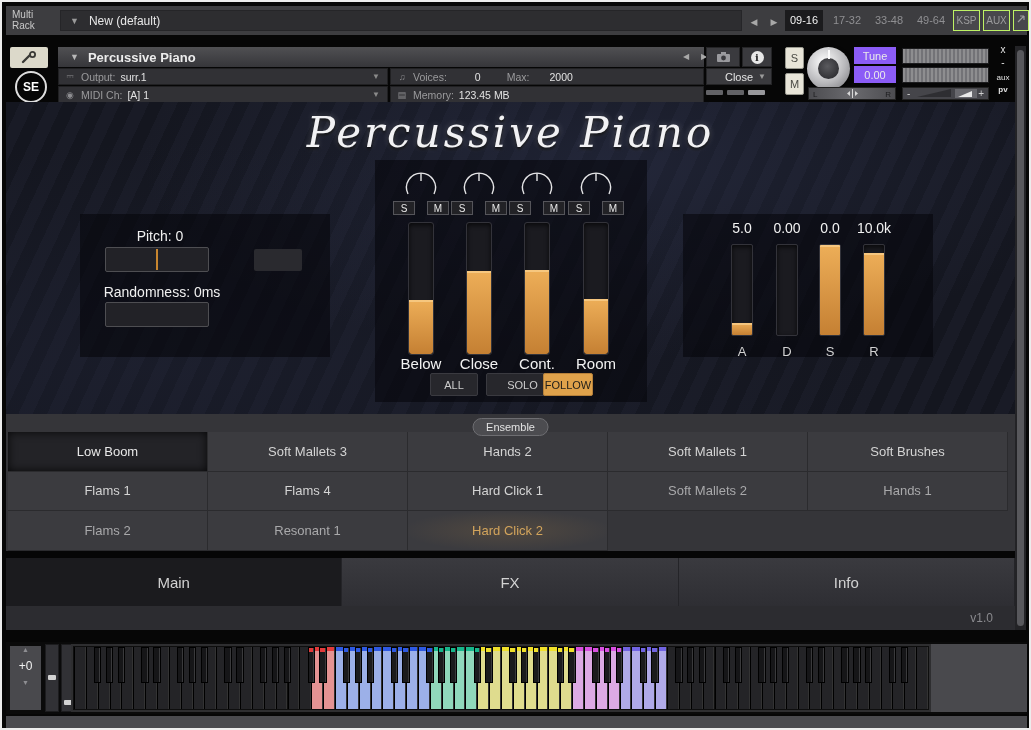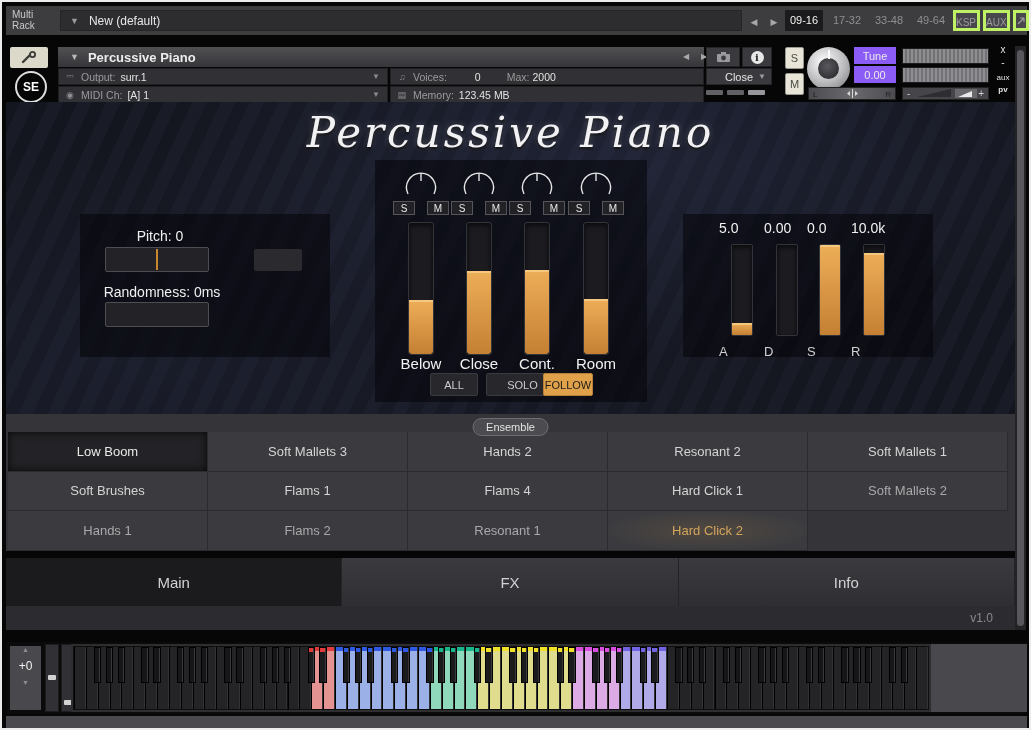--- a/index.html
+++ b/index.html
@@ -9,22 +9,22 @@
 
   
   .topbar { position:absolute; left:4px; top:4px; width:1021px; height:29px; background:#3d3d40; }
   .rack-label { position:absolute; left:6px; top:3px; font-size:10px; line-height:11px; color:#c9c9c9; }
   .preset-dd { position:absolute; left:54px; top:4px; width:682px; height:21px; background:#2d2d30;
                border:1px solid #252528; display:flex; align-items:center; color:#e8e8e8; font-size:12px; }
   .preset-dd .dd-arrow { color:#9a9a9a; font-size:9px; margin:0 10px 0 9px; }
   .nav-arrow { position:absolute; top:9px; width:16px; height:14px; color:#a8a8a8; font-size:9px; text-align:center; line-height:14px; }
   .page-tab { position:absolute; top:4px; height:21px; line-height:21px; font-size:11px; color:#8f8f92; text-align:center; }
   .page-tab.active { background:#1b1b1d; color:#f2f2f2; }
-  .sq-btn { position:absolute; top:4px; height:21px; background:#48484c; border:3px solid #bef264;
-            color:#9c9c9e; font-size:10px; line-height:19px; }
+  .sq-btn { position:absolute; top:4px; height:21px; background:#48484c; border:1px solid #bef264;
+            color:#9c9c9e; font-size:10px; text-align:center; line-height:19px; }
 
   
   .wrench-btn { position:absolute; left:8px; top:45px; width:38px; height:21px; background:#dcd9ca; border-radius:2px;
                 display:flex; align-items:center; justify-content:center; }
   .se-logo { position:absolute; left:13px; top:69px; width:32px; height:32px; border:2px solid #dedede; border-radius:50%;
              color:#fff; font-size:12px; font-weight:bold; display:flex; align-items:center; justify-content:center; }
   .hdr-bar { position:absolute; left:56px; top:45px; width:646px; height:20px;
              background:linear-gradient(#505053,#36363a); display:flex; align-items:center; }
   .hdr-bar .dd-arrow { color:#b8b8b8; font-size:9px; margin:0 9px 0 12px; }
   .hdr-name { color:#ececec; font-size:13px; font-weight:bold; }
@@ -90,21 +90,21 @@
   .fader { position:relative; width:26px; height:133px; margin:7px auto 0; background:#1b1b20;
            border:1px solid #33333a; border-radius:3px; overflow:hidden;
            box-shadow:inset 0 2px 5px rgba(0,0,0,0.7); }
   .fader-fill { position:absolute; left:0; right:0; bottom:0; border-radius:0 0 3px 3px;
            background:linear-gradient(#edae58, #c58033); box-shadow:inset 0 2px 0 rgba(255,220,160,0.55); }
   .ch-label { text-align:center; color:#f2f2f2; font-size:15px; margin-top:0; }
   .mix-btn { position:absolute; top:213px; height:23px; background:#27272c; border:1px solid #3a3a40;
              color:#cccccc; font-size:11px; display:flex; align-items:center; justify-content:center; border-radius:2px; }
   .mix-btn.follow { background:#dfa24b; color:#23201a; border-color:#b5803a; }
 
-  .adsr-col { position:absolute; width:46px; }
+  .adsr-col { position:absolute; width:46px; text-align:center; }
   .adsr-val { color:#f2f2f2; font-size:14px; height:18px; }
   .adsr-bar { position:relative; width:22px; height:92px; margin:6px auto 0; background:#1b1b20;
               border:1px solid #33333a; border-radius:2px; overflow:hidden; box-shadow:inset 0 2px 5px rgba(0,0,0,0.7); }
   .adsr-fill { position:absolute; left:0; right:0; bottom:0;
               background:linear-gradient(#edae58, #c58033); box-shadow:inset 0 2px 0 rgba(255,220,160,0.55); }
   .adsr-letter { color:#d2d2d2; font-size:13px; margin-top:8px; }
 
   
   .art-section { position:absolute; left:4px; top:412px; width:1009px; height:137px; background:#353539; }
   .ens-pill { position:absolute; left:50%; top:4px; transform:translateX(-50%); padding:2px 13px;
@@ -208,21 +208,21 @@
     <span class="icon-sm">⎓</span>
     <span class="lbl">Output:</span>
     <span class="val">surr.1</span>
     <span class="dd-arrow">▼</span>
   </div>
   <div class="hdr-row" style="left:388px;top:66px;width:314px;">
     <span class="icon-sm">♫</span>
     <span class="lbl">Voices:</span>
     <span class="val" style="margin-left:28px;">0</span>
     <span class="lbl" style="margin-left:26px;">Max:</span>
-    <span class="val" style="margin-left:3px;">2000</span>
+    <span class="val" style="margin-left:20px;">2000</span>
   </div>
   <div class="hdr-row" style="left:56px;top:84px;width:330px;">
     <span class="icon-sm">◉</span>
     <span class="lbl">MIDI Ch:</span>
     <span class="val">[A] 1</span>
     <span class="dd-arrow">▼</span>
   </div>
   <div class="hdr-row" style="left:388px;top:84px;width:314px;">
     <span class="icon-sm">▤</span>
     <span class="lbl">Memory:</span>
@@ -381,21 +381,20 @@
         <div class="adsr-letter">R</div>
       </div>
     </div>
   </div>
 
   <div class="art-section">
     <div class="art-grid">
       <div class="cell pressed">Low Boom</div>
       <div class="cell">Soft Mallets 3</div>
       <div class="cell">Hands 2</div>
-      <div class="cell">Resonant 2</div>
       <div class="cell">Soft Mallets 1</div>
       <div class="cell">Soft Brushes</div>
       <div class="cell">Flams 1</div>
       <div class="cell">Flams 4</div>
       <div class="cell">Hard Click 1</div>
       <div class="cell dim">Soft Mallets 2</div>
       <div class="cell dim">Hands 1</div>
       <div class="cell dim">Flams 2</div>
       <div class="cell dim">Resonant 1</div>
       <div class="cell hl">Hard Click 2</div>

